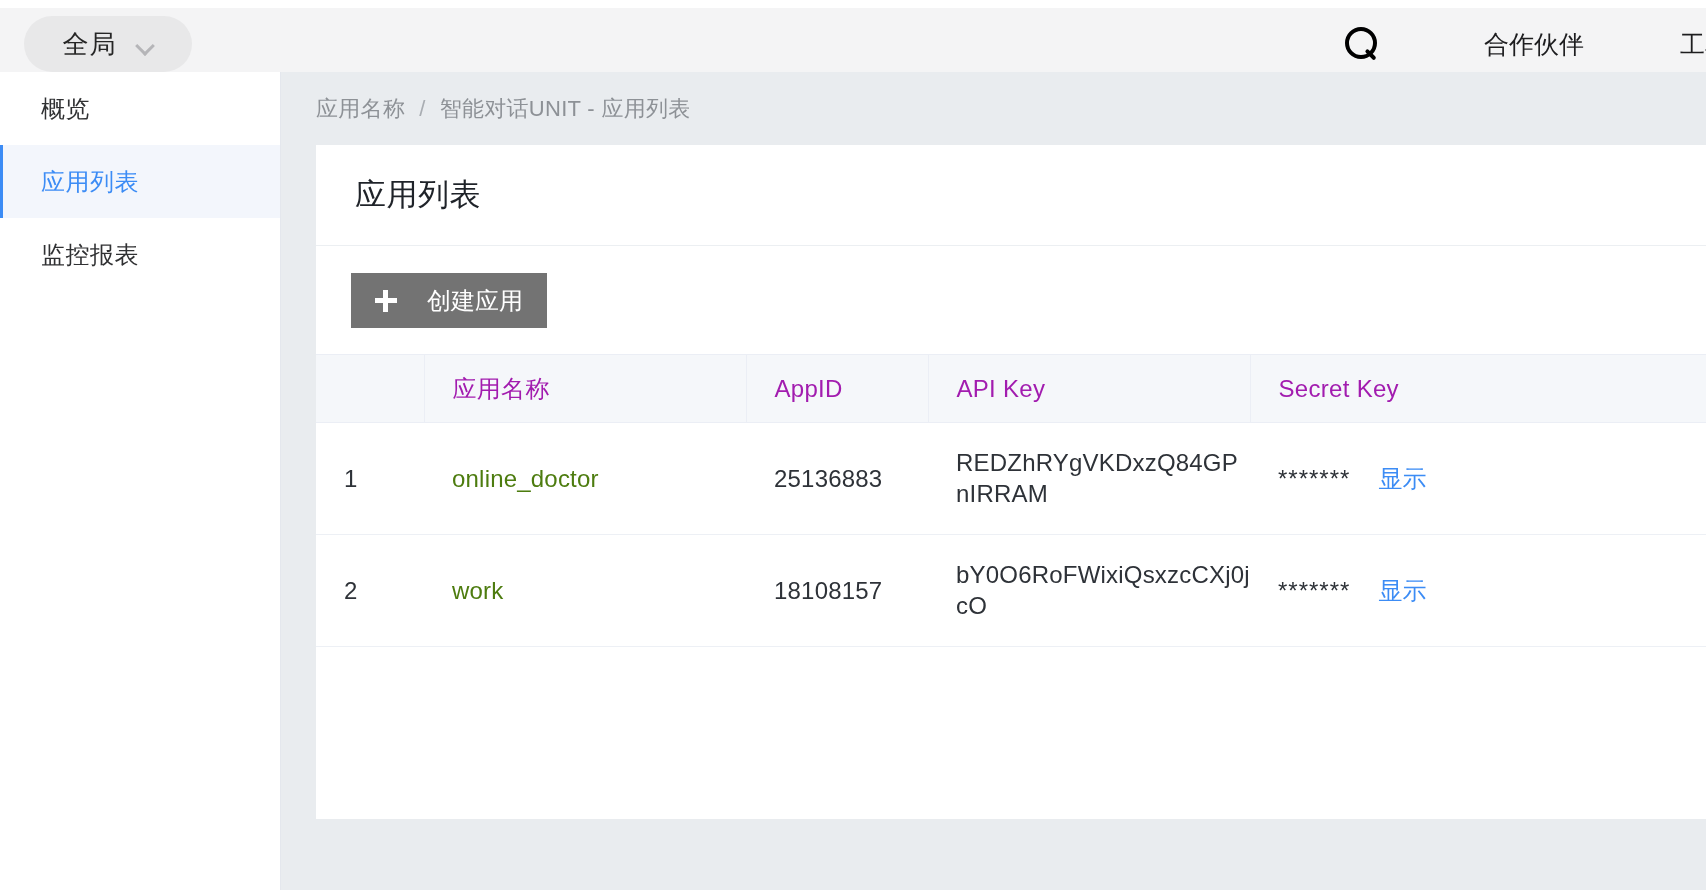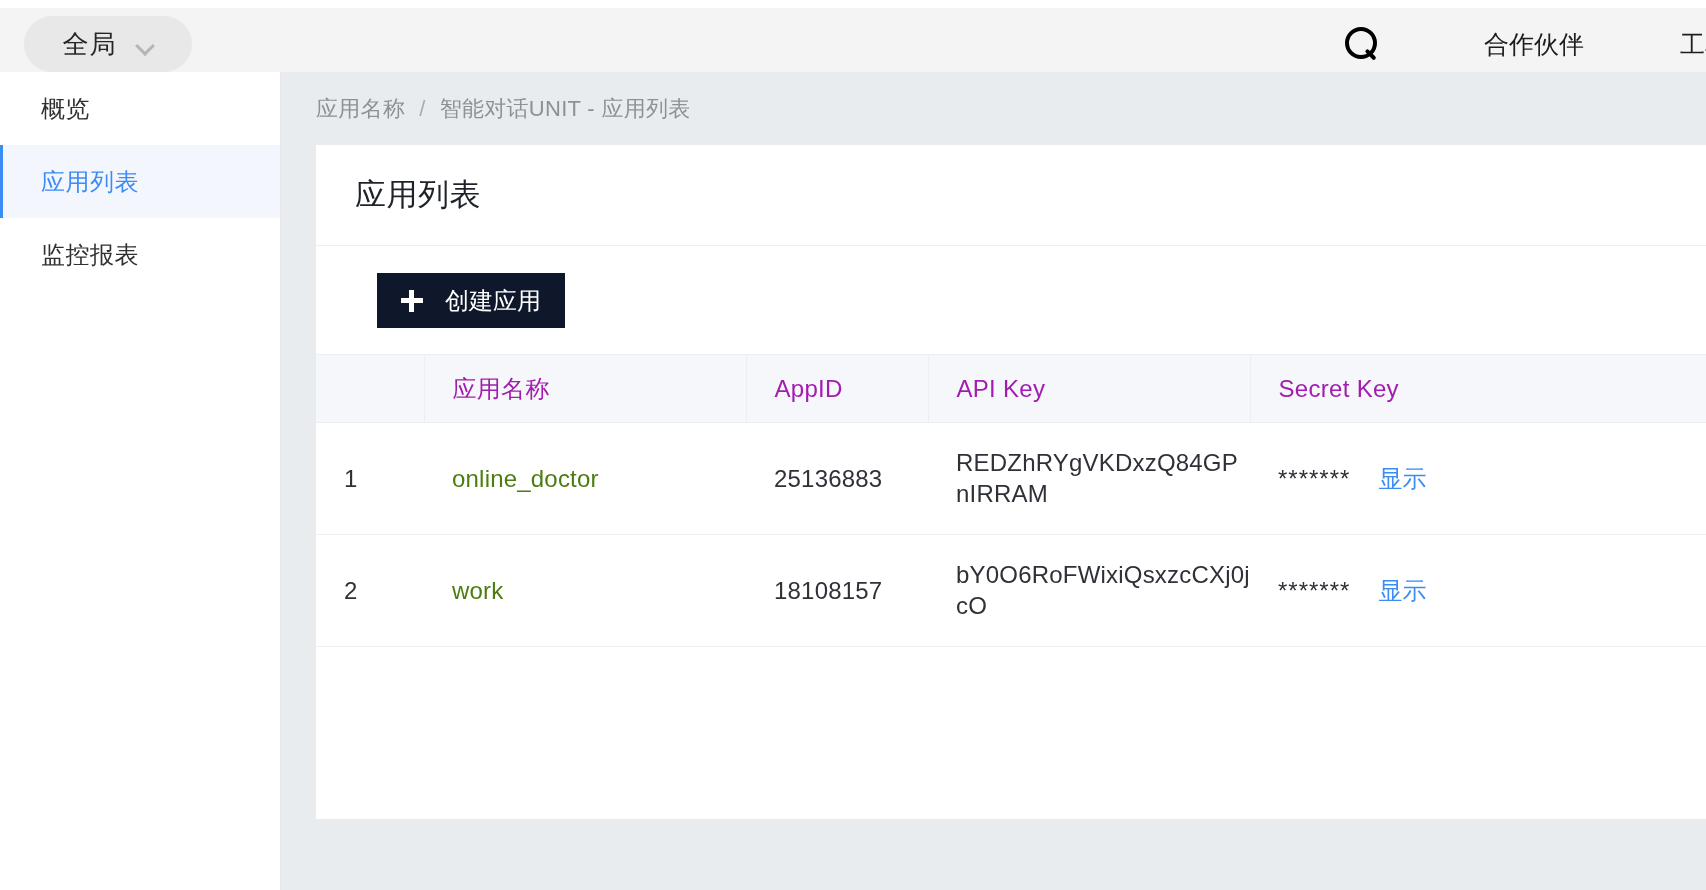--- a/index.html
+++ b/index.html
@@ -116,26 +116,25 @@
     height: 101px; display: flex; align-items: center;
     padding-left: 39px;
     border-bottom: 1px solid #eceff2;
   }
   .card-title { font-size: 31px; color: #1f2329; letter-spacing: .5px; }
 
   .card-toolbar {
     padding: 27px 0 26px 35px;
   }
   .btn-primary {
-    display: inline-flex; align-items: center; gap: 22px;
+    display: inline-flex; align-items: center; gap: 30px;
     height: 55px; padding: 0 24px;
-    background: #0f172a; color: #fff;
+    background: #737373; color: #fff;
     font-size: 24px; border: none; cursor: pointer;
     font-family: inherit;
-    margin-left: 26px;
   }
   .plus-glyph {
     position: relative; width: 22px; height: 22px; display: inline-block;
   }
   .plus-glyph::before, .plus-glyph::after {
     content: ""; position: absolute; background: #fff;
   }
   .plus-glyph::before { left: 0; top: 8px; width: 22px; height: 5px; }
   .plus-glyph::after { left: 8px; top: 0; width: 5px; height: 22px; }
 

